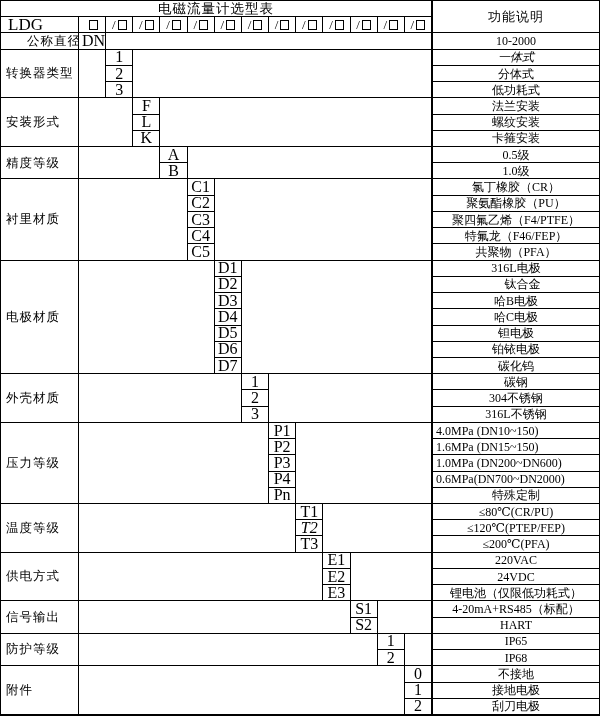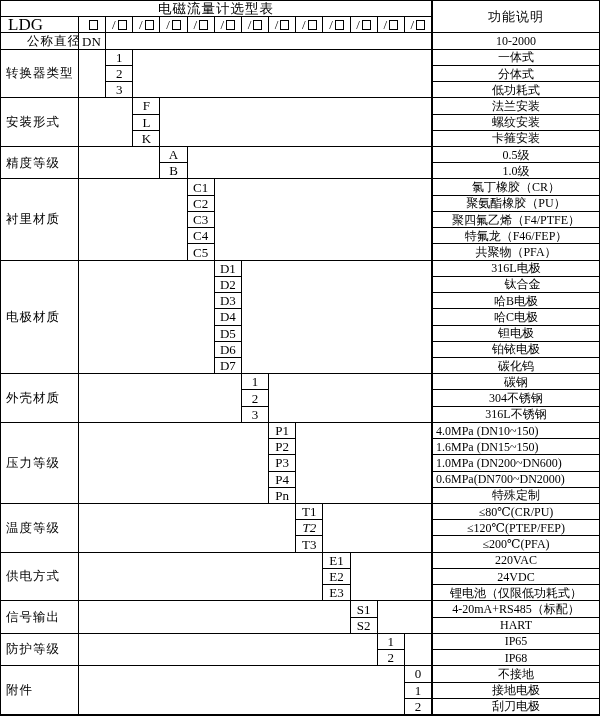--- a/index.html
+++ b/index.html
@@ -23,21 +23,21 @@
     display:flex;align-items:center;justify-content:center;
     overflow:hidden;white-space:nowrap;line-height:1;
     box-sizing:border-box;
   }
   .title{font-size:13.5px;letter-spacing:1px;}
   .rhead{border-right:none;border-left:1px solid #000;font-size:13px;letter-spacing:1px;}
   .label{justify-content:flex-start;padding-left:5px;letter-spacing:1px;font-size:12.5px;}
   .model{justify-content:flex-start;padding-left:7px;font-size:17px;}
   .desc{border-right:none;border-left:1px solid #000;}
   .alignL{justify-content:flex-start;padding-left:3px;}
-  .code{font-size:13px;}
+  .code{font-size:16px;}
   .box{
     display:inline-block;width:9px;height:10px;
     border:1px solid #000;box-sizing:border-box;
     margin-left:2px;
   }
   .slash{font-size:13px;}
 </style>
 </head>
 <body>
 
@@ -98,21 +98,21 @@
         <span class="slash">/</span>
         <span class="box"></span>
       </div>
       <div class="cell label" style="grid-area: 3 / 1 / 4; padding-left: 26px;">公称直径</div>
       <div class="cell code alignL" style="grid-area: 3 / 2;">DN</div>
       <div class="cell desc" style="grid-area: 3 / 15;">10-2000</div>
       <div class="cell" style="grid-area: 3 / 3 / 4 / 15;"></div>
       <div class="cell label" style="grid-area: 4 / 1 / 7;">转换器类型</div>
       <div class="cell" style="grid-area: 4 / 2 / 7 / 3;"></div>
       <div class="cell code" style="grid-area: 4 / 3;">1</div>
-      <div class="cell desc" style="grid-area: 4 / 15;">一体式</div>
+      <div class="cell desc" style="grid-area: 4 / 15; font-style: italic;">一体式</div>
       <div class="cell code" style="grid-area: 5 / 3;">2</div>
       <div class="cell desc" style="grid-area: 5 / 15;">分体式</div>
       <div class="cell code" style="grid-area: 6 / 3;">3</div>
       <div class="cell desc" style="grid-area: 6 / 15;">低功耗式</div>
       <div class="cell" style="grid-area: 4 / 4 / 7 / 15;"></div>
       <div class="cell label" style="grid-area: 7 / 1 / 10;">安装形式</div>
       <div class="cell" style="grid-area: 7 / 2 / 10 / 4;"></div>
       <div class="cell code" style="grid-area: 7 / 4;">F</div>
       <div class="cell desc" style="grid-area: 7 / 15;">法兰安装</div>
       <div class="cell code" style="grid-area: 8 / 4;">L</div>

